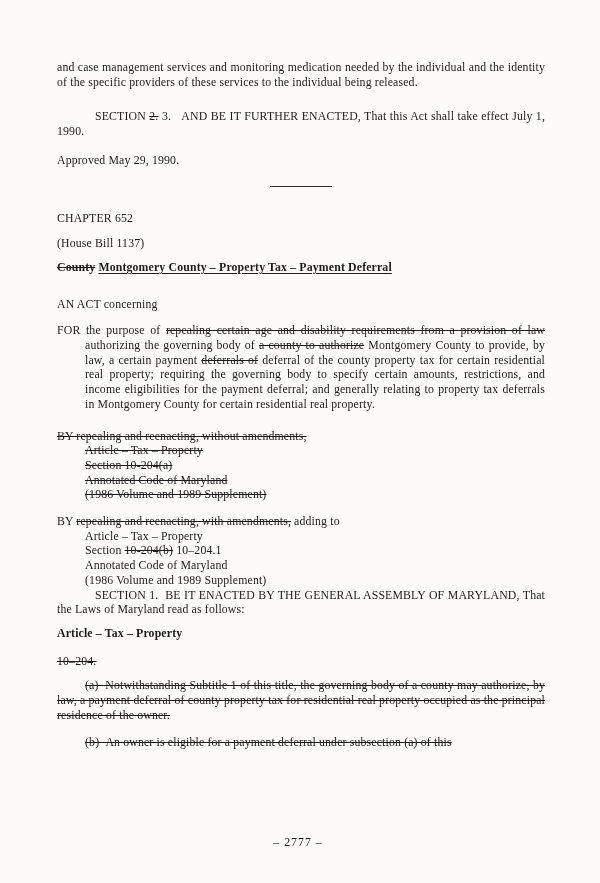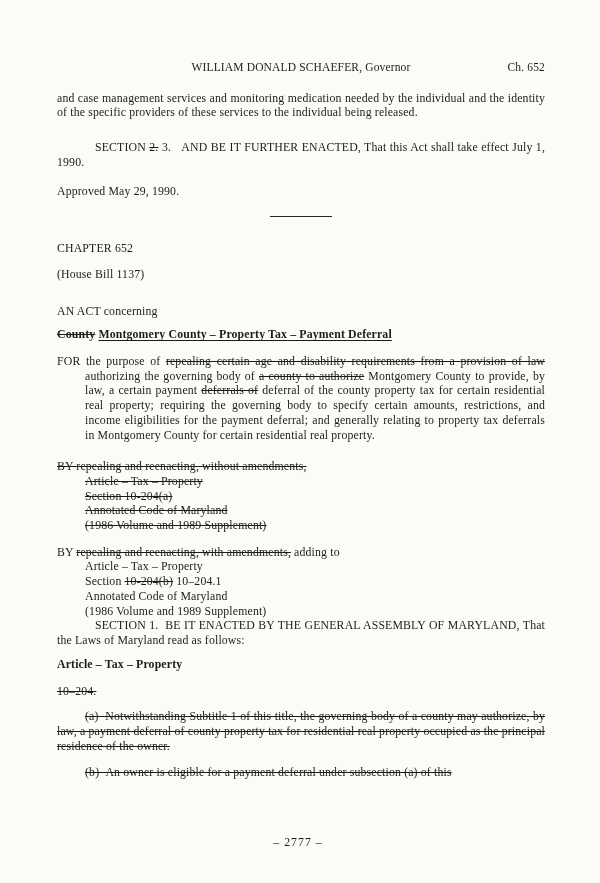--- a/index.html
+++ b/index.html
@@ -29,40 +29,36 @@
   .seg-u  { text-underline-offset:2px; text-decoration-thickness:1px; }
   .seg-b  { font-weight:700; }
   .seg-bst{ font-weight:700; text-decoration:line-through; text-decoration-thickness:1px; }
   .seg-bu { font-weight:700; text-decoration:underline; text-underline-offset:2px; text-decoration-thickness:1px; }
 </style>
 </head>
 <body>
 
 <div class="page">
 
-  <div class="page-header">
-    <span>WILLIAM DONALD SCHAEFER, Governor</span>
-    <span class="ch">Ch. 652</span>
-  </div>
 
   <div class="para justify"><span class="seg-u">and case management services and monitoring medication needed by the individual and the identity of the specific providers of these services to the individual being released.</span></div>
 
   <div class="para justify indent mt20"><span class="seg-n">SECTION </span><span class="seg-st">2.</span><span class="seg-n"> </span><span class="seg-u">3.</span><span class="seg-n">&nbsp;&nbsp;&nbsp;AND BE IT FURTHER ENACTED, That this Act shall take effect July 1, 1990.</span></div>
 
   <div class="para mt14"><span class="seg-n">Approved May 29, 1990.</span></div>
 
   <hr class="divider">
 
   <div class="para center mt24"><span class="seg-n">CHAPTER 652</span></div>
 
   <div class="para center mt11"><span class="seg-n">(House Bill 1137)</span></div>
 
+  <div class="para center mt9"><span class="seg-bst">County</span><span class="seg-b"> </span><span class="seg-bu">Montgomery County – Property Tax – Payment Deferral</span></div>
+
   <div class="para mt22"><span class="seg-n">AN ACT concerning</span></div>
-
-  <div class="para center mt9"><span class="seg-bst">County</span><span class="seg-b"> </span><span class="seg-bu">Montgomery County – Property Tax – Payment Deferral</span></div>
 
   <div class="para justify hang mt12"><span class="seg-n">FOR the purpose of </span><span class="seg-st">repealing certain age and disability requirements from a provision of law</span><span class="seg-n"> authorizing the governing body of </span><span class="seg-st">a county to authorize</span><span class="seg-n"> </span><span class="seg-u">Montgomery County to provide, by law, a</span><span class="seg-n"> certain payment </span><span class="seg-st">deferrals of</span><span class="seg-n"> </span><span class="seg-u">deferral of</span><span class="seg-n"> the county property tax for certain residential real property</span><span class="seg-u">; requiring the governing body to specify certain amounts, restrictions, and income eligibilities for the payment deferral; and generally relating to property tax deferrals in Montgomery County for certain residential real property.</span></div>
 
   <div>
     <div class="para mt17"><span class="seg-st">BY repealing and reenacting, without amendments,</span></div>
     <div class="para sub"><span class="seg-st">Article – Tax – Property</span></div>
     <div class="para sub"><span class="seg-st">Section 10-204(a)</span></div>
     <div class="para sub"><span class="seg-st">Annotated Code of Maryland</span></div>
     <div class="para sub"><span class="seg-st">(1986 Volume and 1989 Supplement)</span></div>
   </div>

